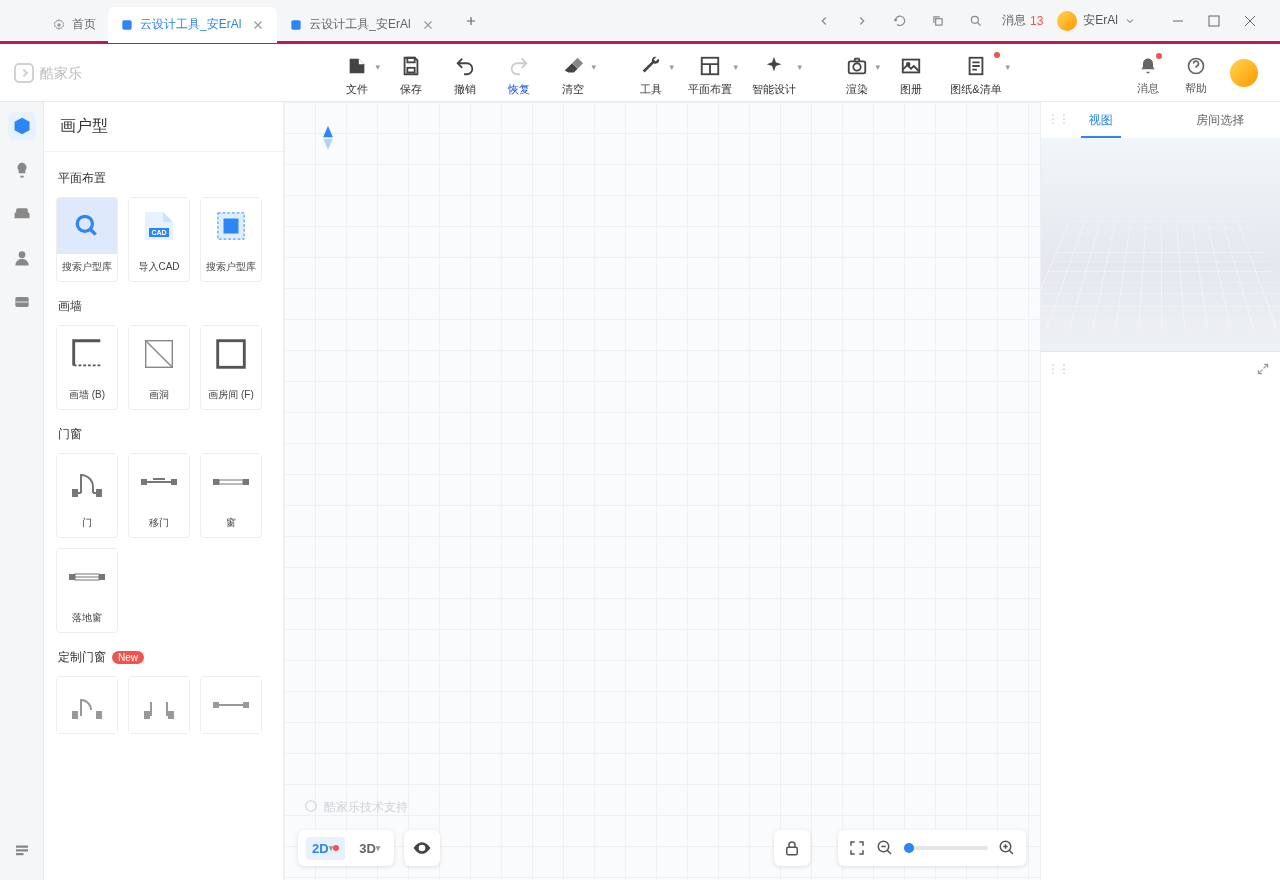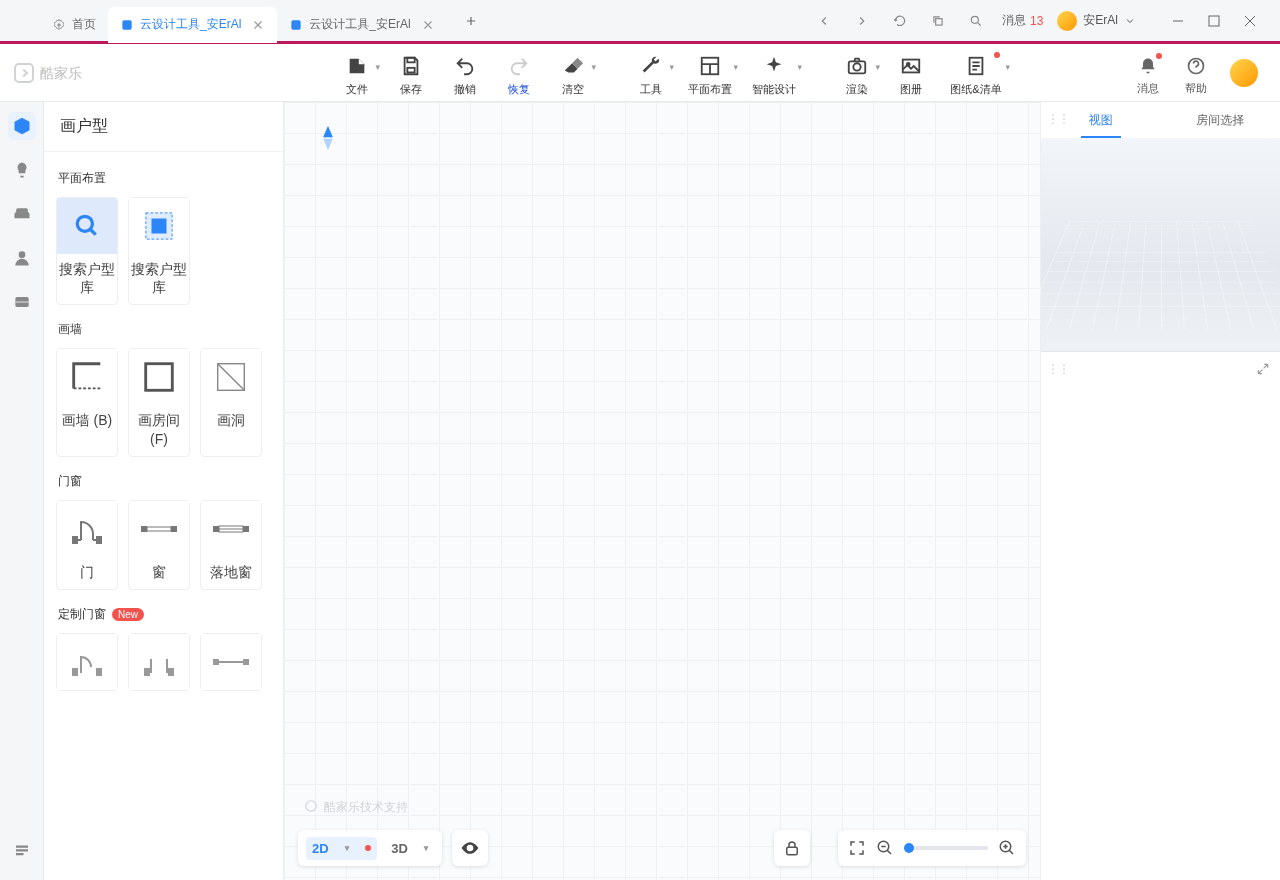--- a/index.html
+++ b/index.html
@@ -57,33 +57,33 @@
 .panel-title{height:50px;display:flex;align-items:center;padding:0 16px;font-size:16px;font-weight:500;border-bottom:1px solid #f0f1f3}
 .panel-body{flex:1;overflow-y:auto;overflow-x:hidden;padding:14px 12px}
 .panel-body::-webkit-scrollbar{width:6px}
 .panel-body::-webkit-scrollbar-thumb{background:#d8dade;border-radius:3px}
 .sec-title{font-size:12px;color:#333;margin:4px 2px 10px 2px;display:flex;align-items:center;gap:6px}
 .newb{display:inline-block;background:#f4524d;color:#fff;font-size:10px;padding:1px 6px;border-radius:8px}
 .grid{display:flex;flex-wrap:wrap;gap:10px;margin-bottom:16px}
 .card{width:62px;background:#fff;border:1px solid #eceef1;border-radius:4px;display:flex;flex-direction:column;align-items:center;cursor:pointer}
 .card.tall .thumb{height:56px}
 .thumb{width:100%;height:48px;display:flex;align-items:center;justify-content:center;color:#333;background:#fff}
-.card-lbl{font-size:14px;color:#444;text-align:center;padding:6px 2px 8px;line-height:1.3}
+.card-lbl{font-size:10px;color:#444;text-align:center;padding:6px 2px 8px;line-height:1.3}
 .thumb-blue{background:#dfe9fc}
 
 
 .canvas-wrap{flex:1;position:relative;background:#fafbfc}
 .canvas{position:absolute;inset:0;background-image:linear-gradient(#eef0f3 1px,transparent 1px),linear-gradient(90deg,#eef0f3 1px,transparent 1px);background-size:31px 31px}
 .compass{position:absolute;left:36px;top:24px;color:#2c86f6}
 .watermark{position:absolute;left:20px;bottom:64px;color:#cfd3d9;font-size:12px;display:flex;align-items:flex-start;gap:6px}
 
 
 .viewbar{position:absolute;left:14px;bottom:14px;display:flex;gap:10px}
 .vb-seg{height:36px;background:#fff;border-radius:6px;box-shadow:0 1px 4px rgba(0,0,0,.12);display:flex;align-items:center;padding:0 8px;gap:8px}
-.vb-btn{display:flex;align-items:center;gap:16px;padding:4px 6px;border-radius:4px;font-size:13px;font-weight:600;color:#666;cursor:pointer}
+.vb-btn{display:flex;align-items:center;gap:0;padding:4px 6px;border-radius:4px;font-size:13px;font-weight:600;color:#666;cursor:pointer}
 .vb-btn.active{background:#e8f1fe;color:#2c86f6}
 .vb-btn .cd{font-size:9px;color:#999}
 .vb-btn .rd{width:6px;height:6px;background:#f4524d;border-radius:50%}
 .eye{width:36px;height:36px;background:#fff;border-radius:6px;box-shadow:0 1px 4px rgba(0,0,0,.12);display:flex;align-items:center;justify-content:center;color:#444;cursor:pointer}
 
 .lockbar{position:absolute;right:230px;bottom:14px;display:flex;gap:10px}
 .zoombar{position:absolute;right:14px;bottom:14px;display:flex;gap:10px}
 .zb-seg{height:36px;background:#fff;border-radius:6px;box-shadow:0 1px 4px rgba(0,0,0,.12);display:flex;align-items:center;padding:0 10px;gap:10px;color:#555}
 .slider{width:84px;height:4px;background:#e3e6ea;border-radius:2px;position:relative}
 .slider::after{content:"";width:10px;height:10px;background:#2c86f6;border-radius:50%;position:absolute;left:0;top:-3px}
@@ -382,20 +382,31 @@
             <div class="thumb thumb-blue">
               <svg viewBox="0 0 24 24" width="26" height="26" fill="#2c86f6">
                 <circle cx="10" cy="10" r="7" fill="none" stroke="#2c86f6" stroke-width="3"></circle>
                 <path d="M20 20l-5-5" stroke="#2c86f6" stroke-width="3"></path>
               </svg>
             </div>
             <div class="card-lbl">搜索户型库</div>
           </div>
         <div class="card tall">
             <div class="thumb">
+              <svg viewBox="0 0 40 32" width="40" height="32">
+                <path d="M6 2h18l10 10v18H6z" fill="#e8f1fe"></path>
+                <path d="M24 2v10h10" fill="#cfe2fc"></path>
+                <rect x="10" y="18" width="20" height="9" fill="#2c86f6"></rect>
+                <text x="20" y="25" text-anchor="middle" fill="#fff" font-size="7" font-weight="bold">CAD</text>
+              </svg>
+            </div>
+            <div class="card-lbl">导入CAD</div>
+          </div>
+        <div class="card tall">
+            <div class="thumb">
               <svg viewBox="0 0 32 32" width="30" height="30">
                 <rect x="2" y="2" width="28" height="28" fill="#2c86f6" opacity=".15"></rect>
                 <rect x="2" y="2" width="28" height="28" fill="none" stroke="#2c86f6" stroke-dasharray="3 2"></rect>
                 <rect x="8" y="8" width="16" height="16" fill="#2c86f6"></rect>
               </svg>
             </div>
             <div class="card-lbl">搜索户型库</div>
           </div>
       </div>
 
@@ -405,49 +416,60 @@
             <div class="thumb">
               <svg viewBox="0 0 40 40" width="38" height="38" fill="none" stroke="#555" stroke-width="3">
                 <path d="M6 32V6h28"></path>
                 <path d="M6 32h28" stroke-dasharray="3 2" stroke-width="2"></path>
               </svg>
             </div>
             <div class="card-lbl">画墙 (B)</div>
           </div>
         <div class="card tall">
             <div class="thumb">
-              <svg viewBox="0 0 40 40" width="38" height="38" fill="none" stroke="#555" stroke-width="3">
-                <rect x="6" y="6" width="28" height="28"></rect>
-              </svg>
-            </div>
-            <div class="card-lbl">画房间 (F)</div>
-          </div>
-        <div class="card tall">
-            <div class="thumb">
               <svg viewBox="0 0 40 40" width="38" height="38" fill="none" stroke="#888" stroke-width="1.5">
                 <rect x="6" y="6" width="28" height="28"></rect>
                 <path d="M6 6l28 28"></path>
               </svg>
             </div>
             <div class="card-lbl">画洞</div>
+          </div>
+        <div class="card tall">
+            <div class="thumb">
+              <svg viewBox="0 0 40 40" width="38" height="38" fill="none" stroke="#555" stroke-width="3">
+                <rect x="6" y="6" width="28" height="28"></rect>
+              </svg>
+            </div>
+            <div class="card-lbl">画房间 (F)</div>
           </div>
       </div>
 
       <div class="sec-title">门窗</div>
       <div class="grid">
         <div class="card tall">
             <div class="thumb">
               <svg viewBox="0 0 40 30" width="40" height="30" fill="none" stroke="#777" stroke-width="2">
                 <path d="M8 26h6M26 26h6"></path>
                 <rect x="6" y="23" width="4" height="6" fill="#777"></rect>
                 <rect x="30" y="23" width="4" height="6" fill="#777"></rect>
                 <path d="M14 26V8a12 12 0 0 1 12 12v6"></path>
               </svg>
             </div>
             <div class="card-lbl">门</div>
+          </div>
+        <div class="card tall">
+            <div class="thumb">
+              <svg viewBox="0 0 40 20" width="40" height="20" fill="#777">
+                <rect x="2" y="7" width="6" height="6"></rect>
+                <rect x="32" y="7" width="6" height="6"></rect>
+                <rect x="8" y="9" width="24" height="2"></rect>
+                <rect x="14" y="6" width="12" height="2"></rect>
+              </svg>
+            </div>
+            <div class="card-lbl">移门</div>
           </div>
         <div class="card tall">
             <div class="thumb">
               <svg viewBox="0 0 40 20" width="40" height="20" fill="#777">
                 <rect x="2" y="7" width="6" height="6"></rect>
                 <rect x="32" y="7" width="6" height="6"></rect>
                 <rect x="8" y="8" width="24" height="4" fill="none" stroke="#777"></rect>
               </svg>
             </div>
             <div class="card-lbl">窗</div>

